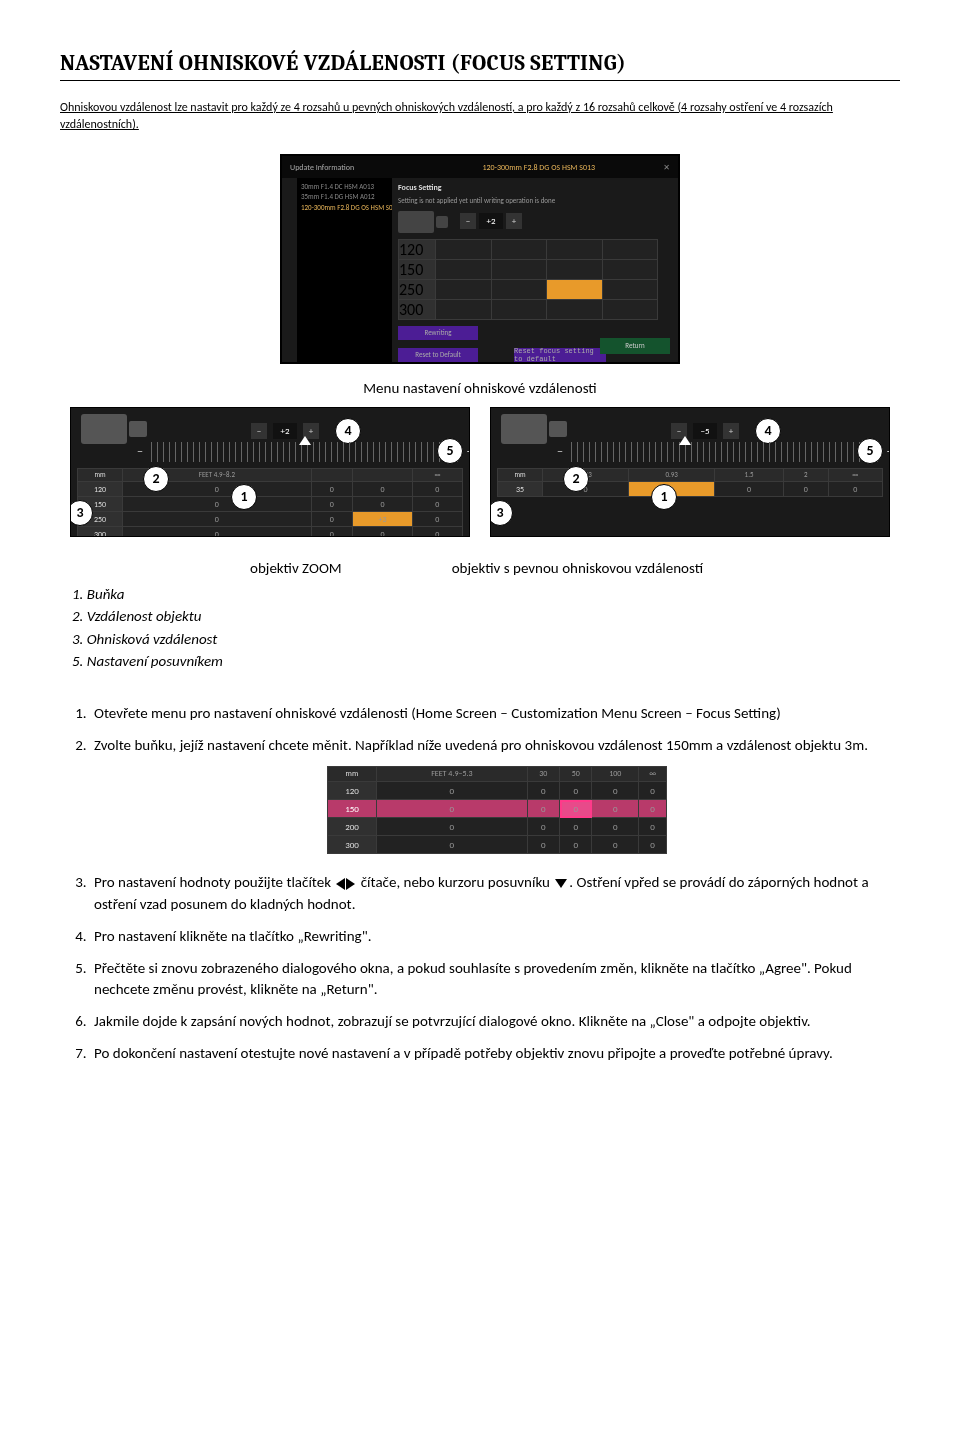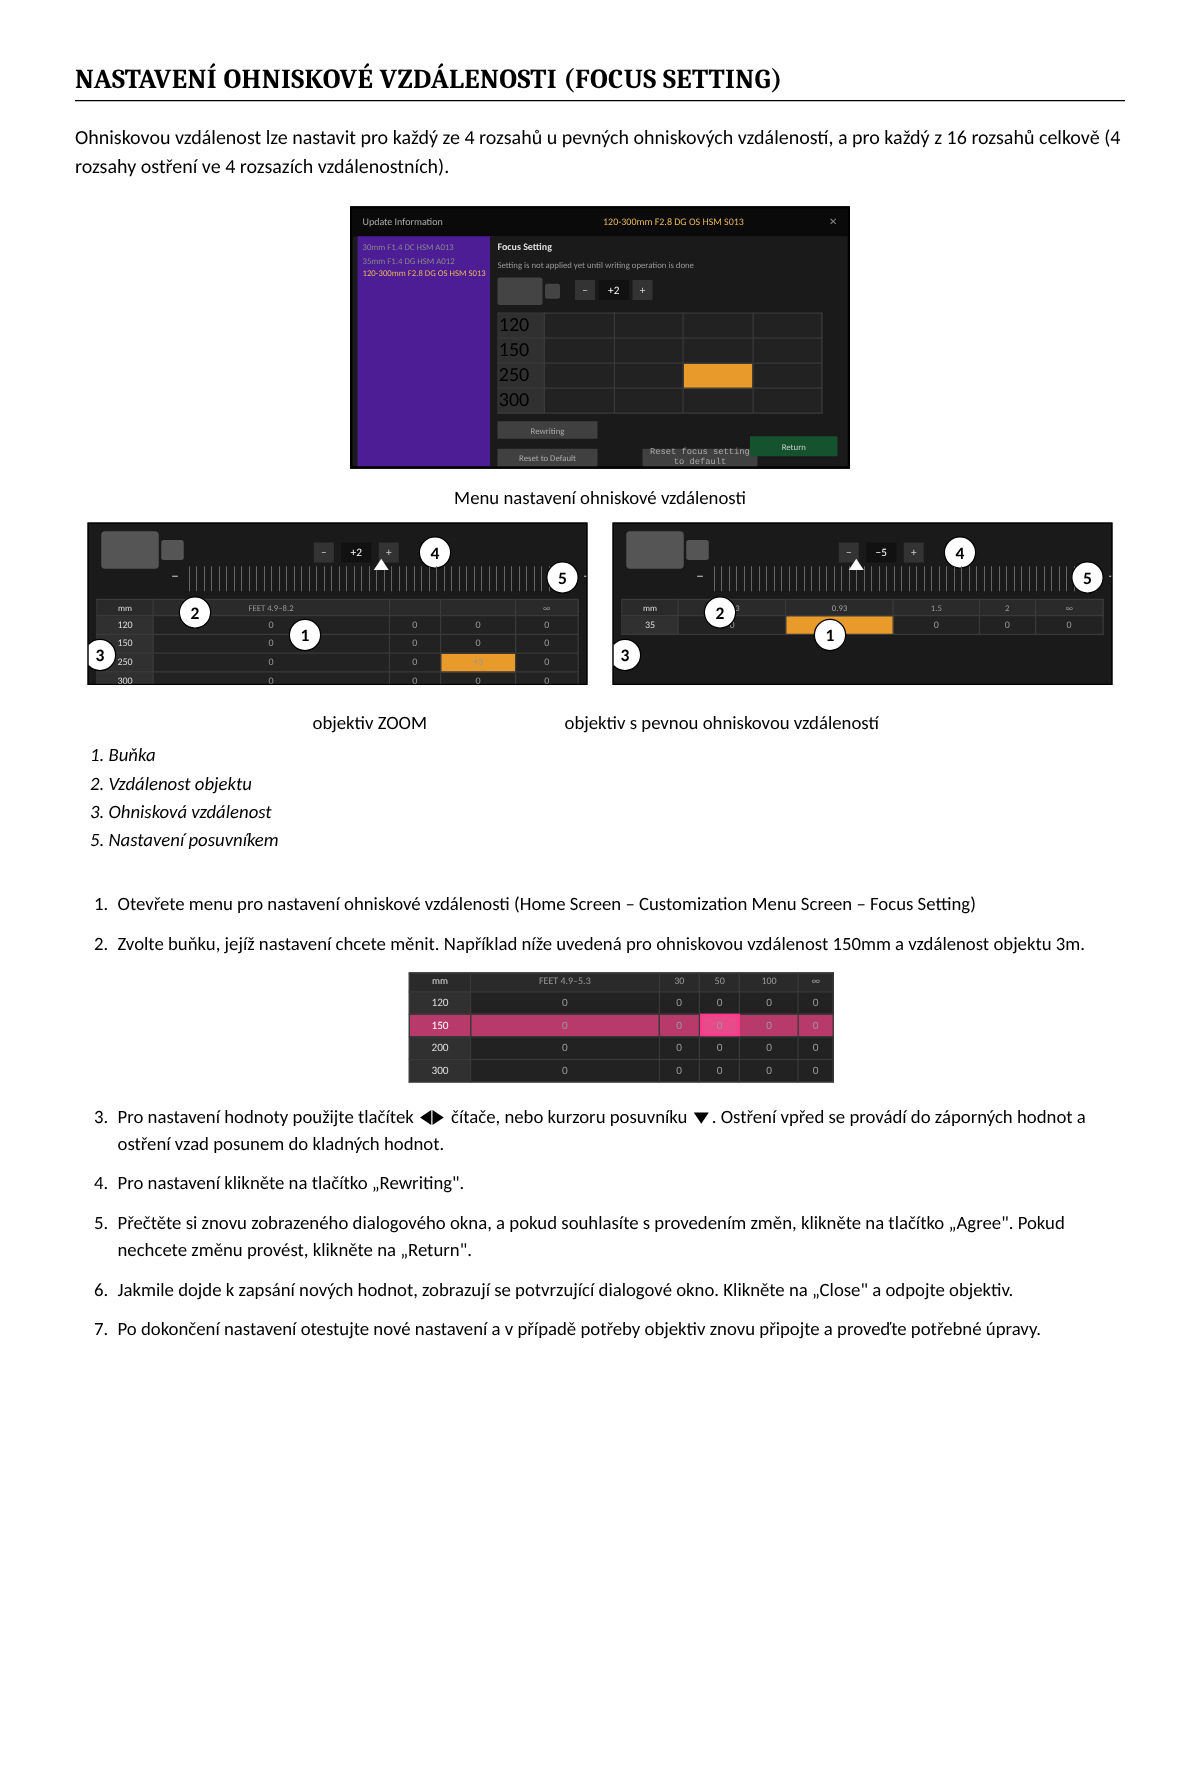--- a/index.html
+++ b/index.html
@@ -17,23 +17,24 @@
     font-weight: bold;
     margin: 0 0 4px 0;
     letter-spacing: 0.3px;
   }
   .hr-top {
     border: none;
     border-bottom: 1px solid #000;
     margin: 0 0 18px 0;
   }
   .intro {
-    font-size: 16px;
+    font-size: 12px;
     line-height: 1.45;
     margin: 0 0 20px 0;
+    text-decoration: underline;
   }
   .main-screenshot {
     width: 400px;
     height: 210px;
     background: #1a1a1a;
     margin: 10px auto 15px;
     display: block;
     position: relative;
     border: 2px solid #000;
     box-sizing: border-box;
@@ -44,43 +45,43 @@
     display: flex;
     align-items: center;
     justify-content: space-between;
     padding: 0 8px;
     color: #aaa;
     font-size: 8px;
   }
   .main-sh-title { color: #e9b65a; font-size: 8px; margin-left: 60px; }
   .main-sh-sidebar {
     position: absolute;
-    top: 22px; left: 4px; width: 110px; bottom: 0;
-    background: #4c1d95;
+    top: 22px; left: 15px; width: 110px; bottom: 0;
+    background: #000000;
     font-size: 7px;
     color: #888;
     padding: 4px;
     box-sizing: border-box;
     line-height: 1.5;
   }
   .main-sh-sidebar .orange { color: #e9b65a; }
   .main-sh-right {
     position: absolute;
     top: 22px; left: 110px; right: 0; bottom: 0;
     background: #1a1a1a;
   }
   .fs-label { color: #ddd; font-size: 8px; font-weight: bold; padding: 4px 6px; }
   .fs-sub { color: #999; font-size: 7px; padding: 0 6px 4px; }
   .cam-icon { width: 36px; height: 22px; background: #444; margin: 2px 6px 6px; border-radius: 2px; position: relative; }
   .cam-icon::after { content:""; position:absolute; right:-14px; top:5px; width:12px; height:12px; background:#444; border-radius:2px; }
   .table-sm { margin: 0 6px; border-collapse: collapse; width: 260px; }
   .table-sm td { border: 1px solid #3a3a3a; background: #222; height: 11px; padding:0; }
   .table-sm td:first-child { background: #303030; width: 36px; }
   .table-sm .hl { background: #e89a2a !important; }
-  .btn-sm { width: 80px; height: 14px; background: #404040; margin: 6px 6px 2px; font-size:7px; color:#aaa; display:flex; align-items:center; justify-content:center;text-align:center; }
+  .btn-sm { width: 80px; height: 14px; background: #4c1d95; margin: 6px 6px 2px; font-size:7px; color:#aaa; display:flex; align-items:center; justify-content:center; }
   .btn-sm2 { width: 92px; font-family: Liberation Mono, monospace; }
   .btn-return { position: absolute; right: 8px; bottom: 8px; width:70px; height:16px; background:#14532d; font-size:7px; color:#ccc; display:flex; align-items:center; justify-content:center; }
   .caption {
     font-size: 15px;
     text-align: center;
     margin: 8px 0 10px 0;
   }
   .two-shots {
     display: flex;
     gap: 20px;

